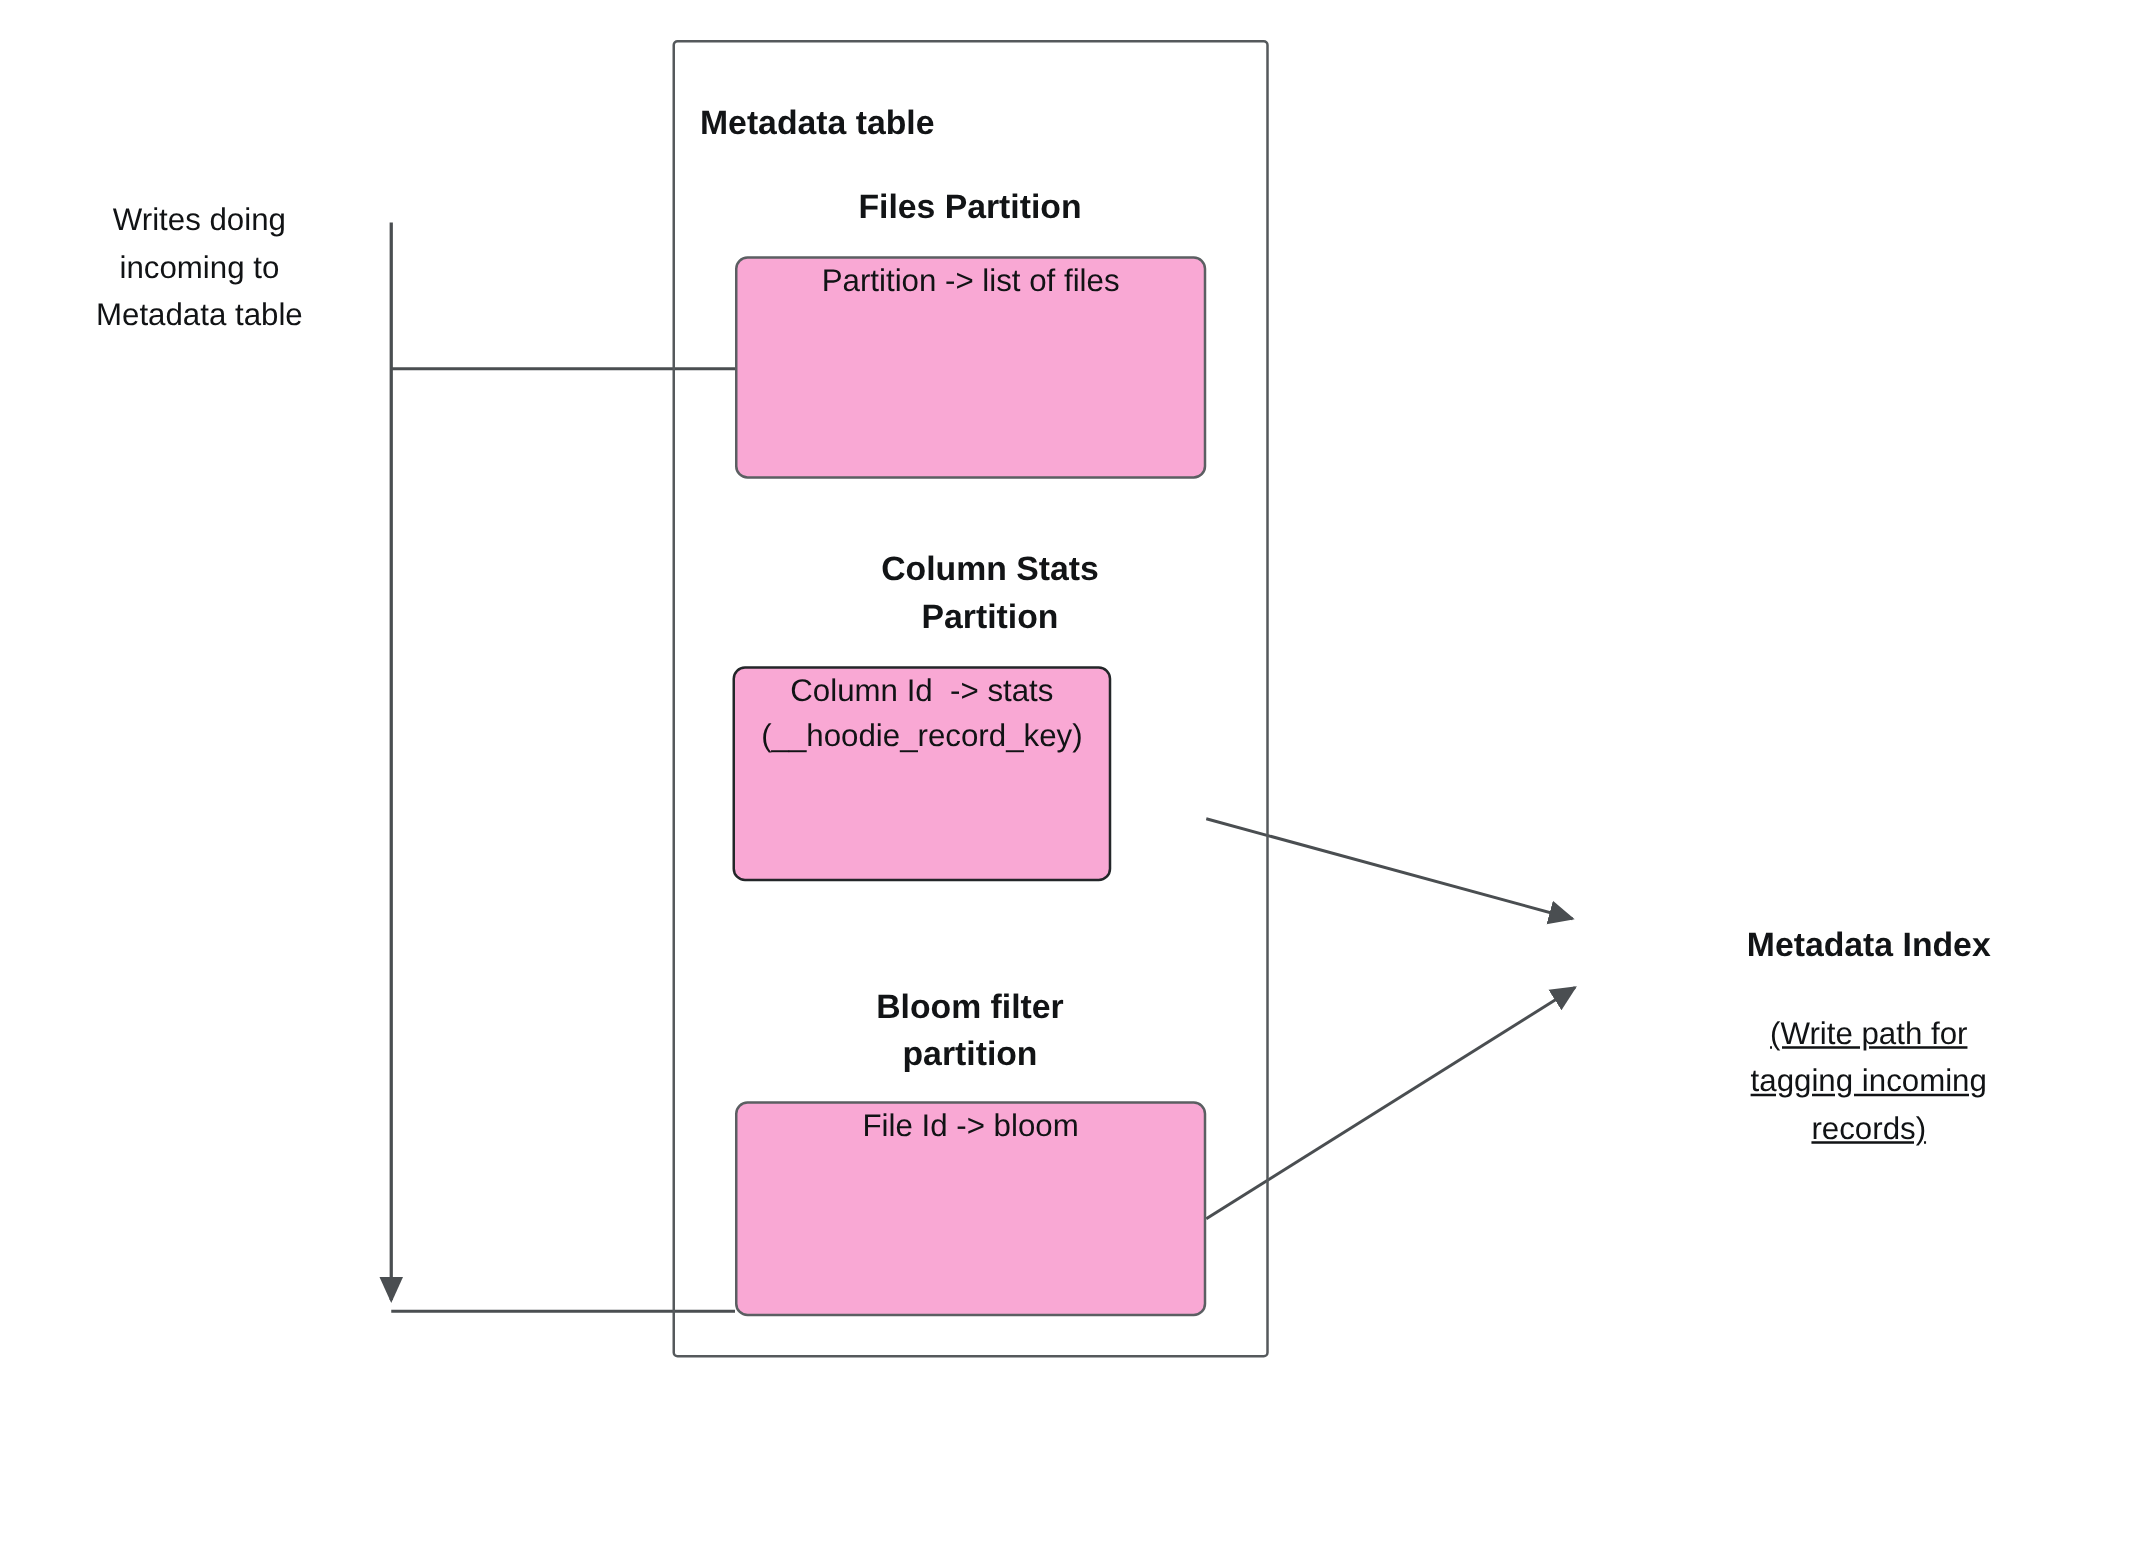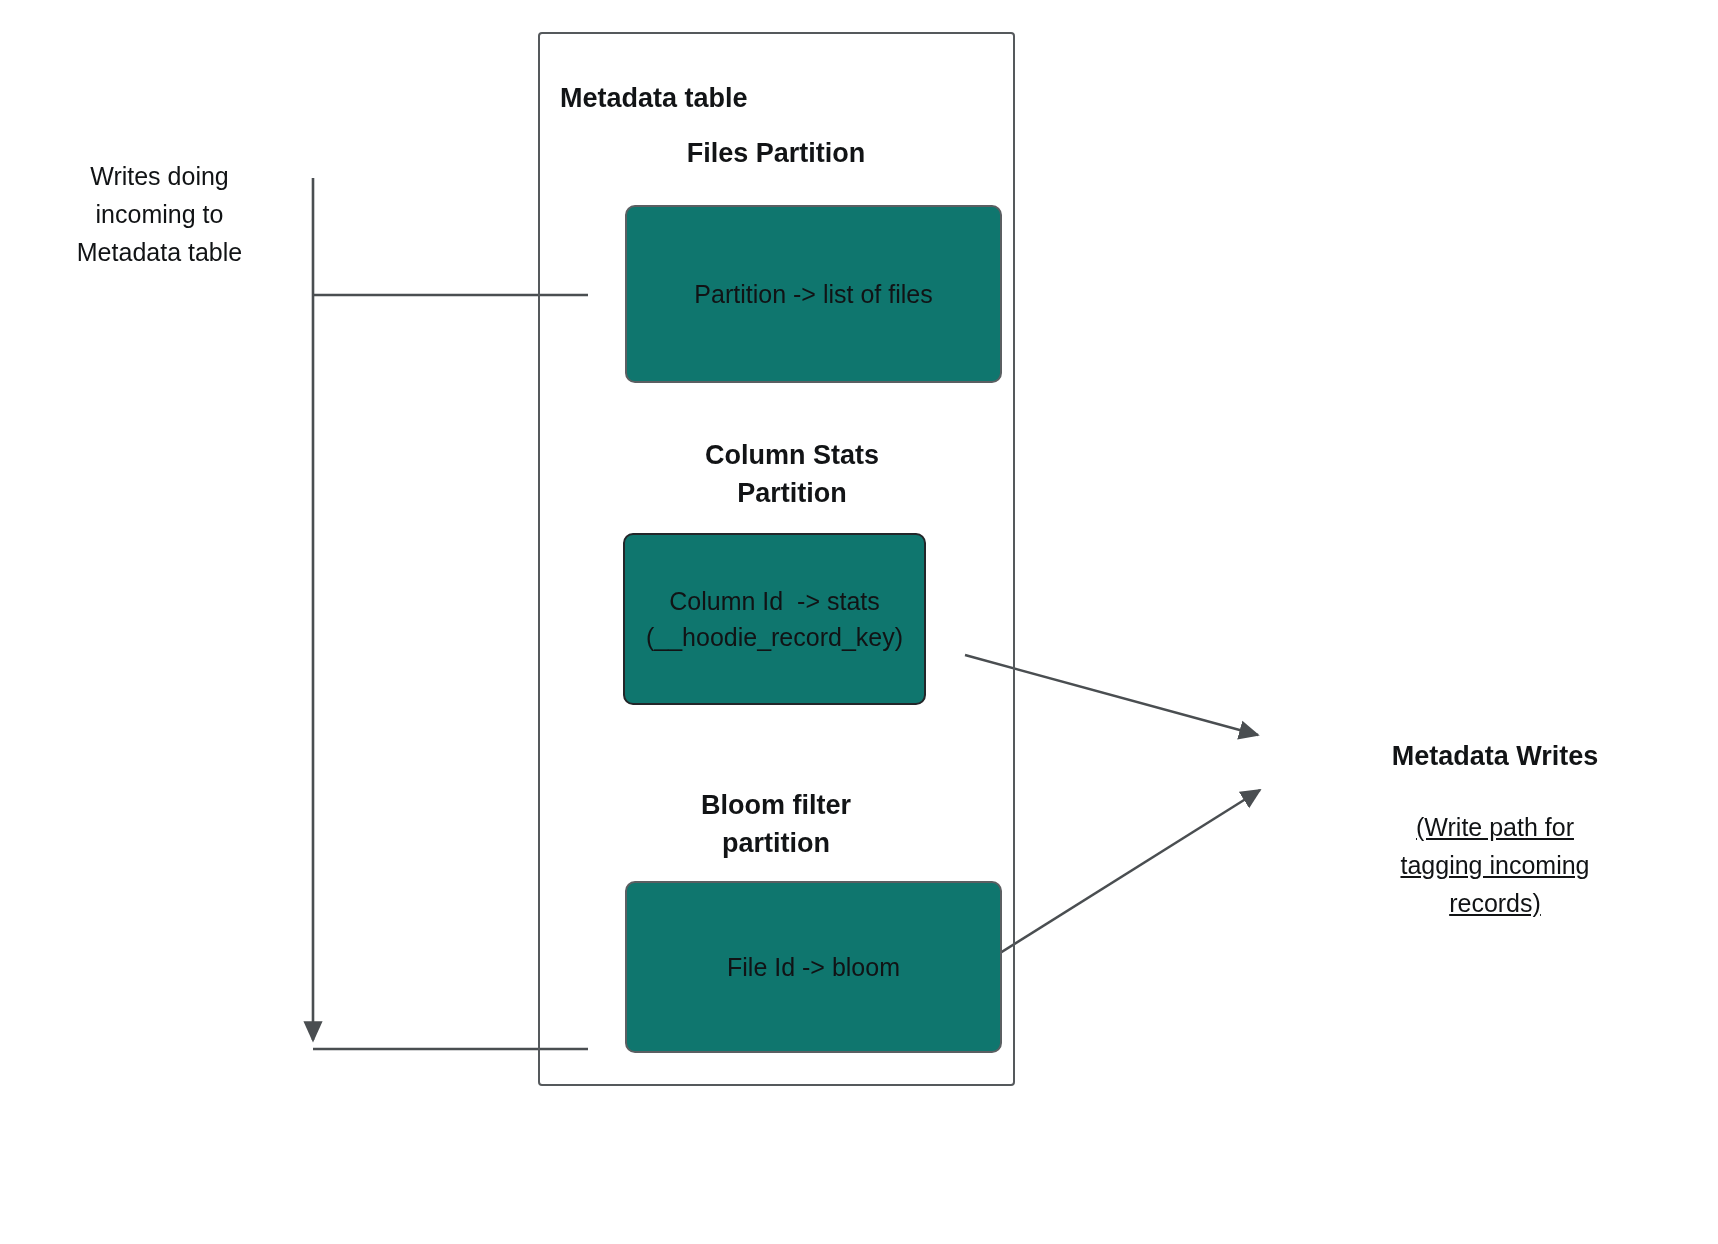--- a/index.html
+++ b/index.html
@@ -31,25 +31,23 @@
     box-sizing: border-box;
   }
   .outer-box {
     border: 2px solid #55595c;
     border-radius: 4px;
     background: transparent;
   }
   .inner-box {
     border: 2px solid #5b5f62;
     border-radius: 10px;
-    background: #0f766e;
+    background: #f9a8d4;
     display: flex;
-    align-items: center;
     justify-content: center;
-    margin-left: 37px;
   }
   .inner-box.emphasis {
     border: 2.6px solid #232629;
   }
   .box-text {
     font-size: 25px;
     line-height: 36px;
     text-align: center;
     color: #111315;
     white-space: pre-wrap;
@@ -134,40 +132,40 @@
   </svg>
 
   <div class="side-label" style="left:12px; top:157px; width:295px;">Writes doing
 incoming to
 Metadata table</div>
 
   <div class="node outer-box" style="left:538px; top:32px; width:477px; height:1054px;"></div>
 
   <div class="table-title" style="left:560px; top:80px; width:420px;">Metadata table</div>
 
-  <div class="section-title" style="left:586px; top:134px; width:380px;">Files Partition</div>
+  <div class="section-title" style="left:586px; top:146px; width:380px;">Files Partition</div>
 
   <div class="node inner-box" style="left:588px; top:205px; width:377px; height:178px;">
     <span class="box-text">Partition -&gt; list of files</span>
   </div>
 
   <div class="section-title" style="left:602px; top:436px; width:380px;">Column Stats
 Partition</div>
 
   <div class="node inner-box emphasis" style="left:586px; top:533px; width:303px; height:172px;">
     <span class="box-text">Column Id  -&gt; stats
 (__hoodie_record_key)</span>
   </div>
 
   <div class="section-title" style="left:586px; top:786px; width:380px;">Bloom filter
 partition</div>
 
   <div class="node inner-box" style="left:588px; top:881px; width:377px; height:172px;">
     <span class="box-text">File Id -&gt; bloom</span>
   </div>
 
-  <div class="index-title" style="left:1285px; top:738px; width:420px;">Metadata Writes</div>
+  <div class="index-title" style="left:1285px; top:738px; width:420px;">Metadata Index</div>
 
   <div class="index-caption" style="left:1300px; top:808px; width:390px;text-decoration:underline;">(Write path for
 tagging incoming
 records)</div>
 
 </div>
 
 </body></html>

